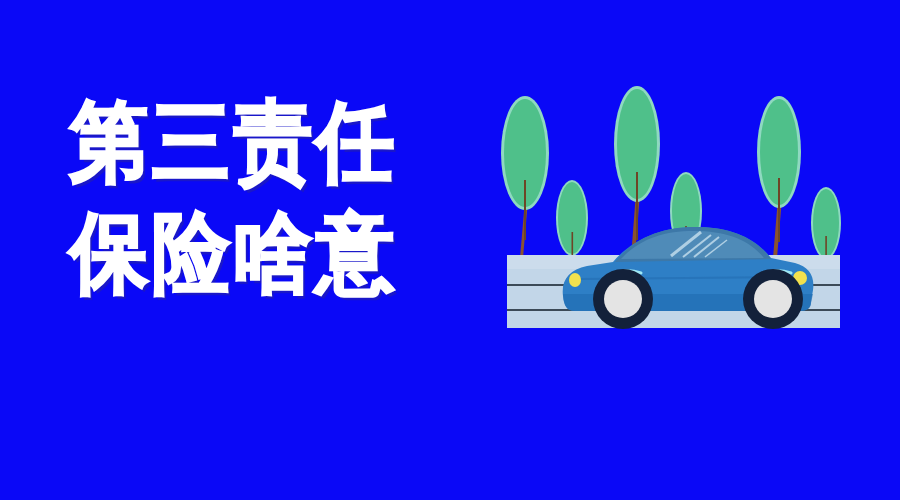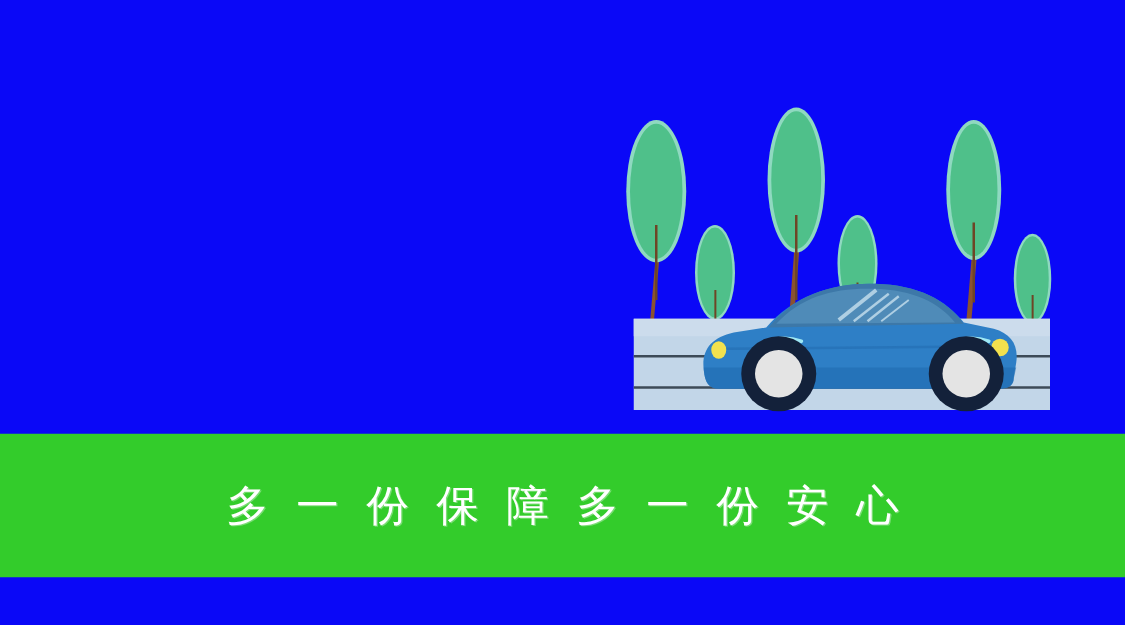--- a/index.html
+++ b/index.html
@@ -85,20 +85,24 @@
     height: 38px;
     background: #0A08F7;
     z-index: 45;
   }
 </style>
 </head>
 <body>
 
 <div id="poster">
 
+  <div class="headline">
+    <div class="headline-line first">第三责任</div>
+    <div class="headline-line second">保险啥意</div>
+  </div>
 
   <div class="scene">
     <svg width="360" height="255" viewBox="0 0 360 255" xmlns="http://www.w3.org/2000/svg">
 
       <g>
 
         <g>
           <path d="M28 178 L25 178 L30 120 L33 120 Z" fill="#8A5230"></path>
           <ellipse cx="30" cy="73" rx="24" ry="57" fill="#8FD9C0"></ellipse>
           <ellipse cx="30" cy="73" rx="21" ry="54" fill="#4FC08A"></ellipse>
@@ -183,19 +187,16 @@
         </g>
 
         <g>
           <circle cx="278" cy="219" r="30" fill="#13213A"></circle>
           <circle cx="278" cy="219" r="19" fill="#E4E4E4"></circle>
         </g>
       </g>
     </svg>
   </div>
 
-  <div class="banner">
-    <div class="banner-text">多一份保障多一份安心</div>
-  </div>
 
   <div class="bottom-strip"></div>
 
 </div>
 
 </body></html>

